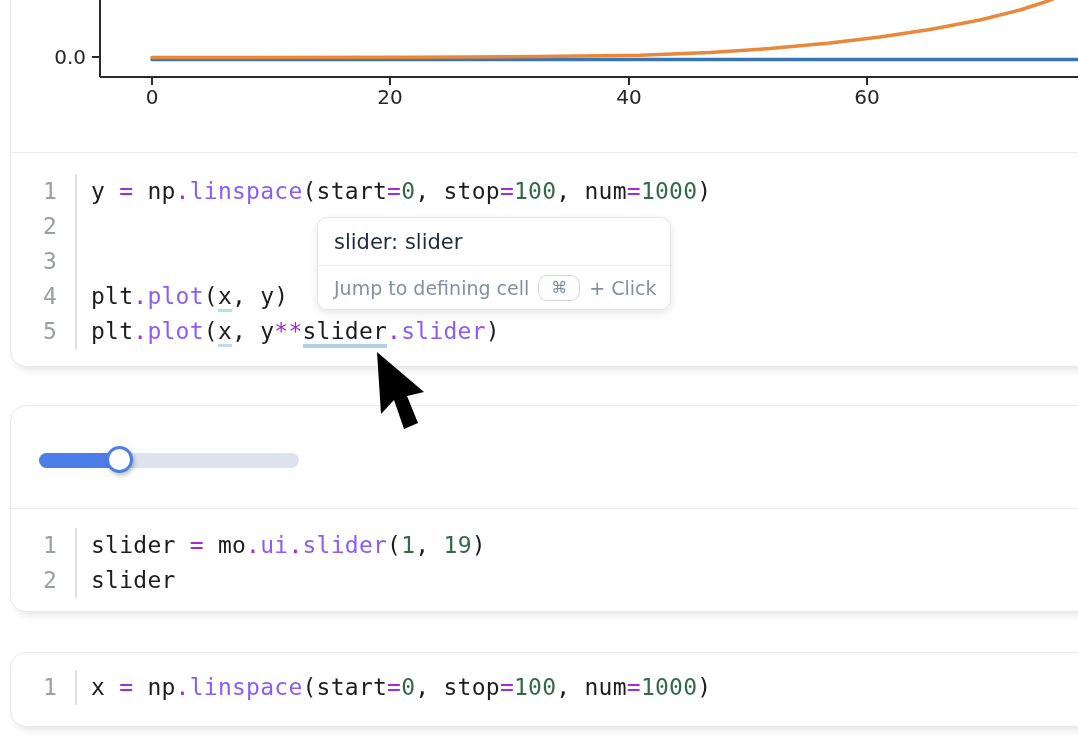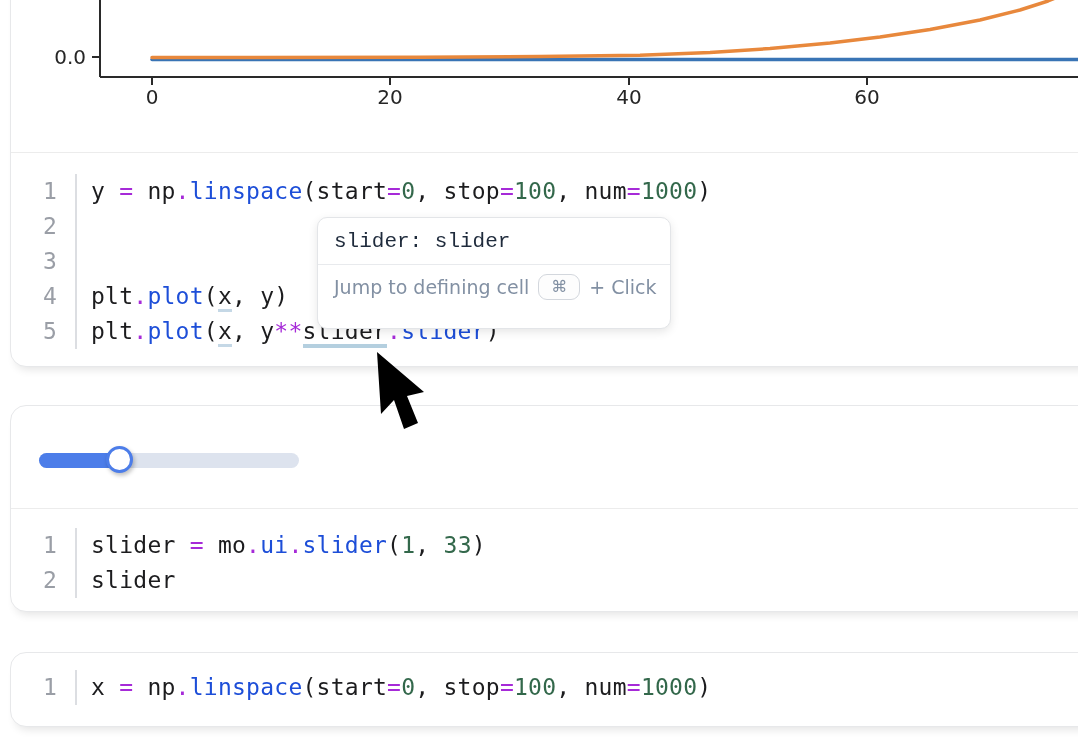--- a/index.html
+++ b/index.html
@@ -32,21 +32,21 @@
   #cell-x .code-block{top:0;padding-top:17px;}
   .gutter{
     height:35px;line-height:35px;text-align:right;padding-right:18px;
     color:#9a9ea6;box-sizing:border-box;
   }
   .codecol{
     height:35px;line-height:35px;border-left:2px solid #dcdee2;
     padding-left:14px;white-space:pre;color:#1c1c1e;
   }
   .tk-o{color:#a62ad8;}
-  .tk-f{color:#1d4ed8;}
+  .tk-f{color:#8b5cf6;}
   .tk-n{color:#33684b;}
   .tk-t{color:#1c1c1e;}
   .tk-u{border-bottom:3px solid #c5d8e6;}
   .tk-s{border-bottom:4px solid #b4cfdf;}
   
   #chart-svg{position:absolute;left:0;top:0;z-index:2;pointer-events:none;}
   
   .slider-track{
     position:absolute;left:28px;top:47px;width:260px;height:15px;
     border-radius:8px;background:#dde3ee;
@@ -63,24 +63,24 @@
   }
   
   .tooltip{
     position:absolute;left:317px;top:217px;z-index:10;
     width:max-content;min-width:350px;background:#fff;
     border:1px solid #e3e5e8;border-radius:10px;
     box-shadow:0 3px 10px rgba(0,0,0,.10);
   }
   .tt-title{
     padding:12px 16px 11px 16px;font-size:21px;color:#1f2b3c;
-    border-bottom:1px solid #e8eaed;white-space:nowrap;font-family:Liberation Mono, monospace;
+    border-bottom:1px solid #e8eaed;white-space:nowrap;
   }
   .tt-row{
-    padding:9px 14px 28px 16px;font-size:19px;color:#8290a3;
+    padding:9px 14px 8px 16px;font-size:19px;color:#8290a3;
     display:flex;align-items:center;gap:9px;white-space:nowrap;
   }
   .kbd{
     display:inline-block;font-size:16px;line-height:22px;color:#8290a3;
     border:1.5px solid #d3d7dd;border-radius:9px;padding:1px 12px;background:#fdfdfd;
   }
   
   #cursor{position:absolute;left:0;top:0;z-index:11;pointer-events:none;}
 </style>
 </head>
@@ -120,21 +120,21 @@
   </svg>
 
 <div class="cell" id="cell-slider">
   <div class="slider-track">
     <div class="slider-fill"></div>
   </div>
   <div class="slider-handle"></div>
   <div class="divider"></div>
   <div class="code-block" id="code-1">
       <div class="gutter">1</div>
-      <div class="codecol"><span class="tk-t">slider </span><span class="tk-o">=</span><span class="tk-t"> mo</span><span class="tk-o">.</span><span class="tk-f">ui</span><span class="tk-o">.</span><span class="tk-f">slider</span><span class="tk-t">(</span><span class="tk-n">1</span><span class="tk-t">, </span><span class="tk-n">33</span><span class="tk-t">)</span></div>
+      <div class="codecol"><span class="tk-t">slider </span><span class="tk-o">=</span><span class="tk-t"> mo</span><span class="tk-o">.</span><span class="tk-f">ui</span><span class="tk-o">.</span><span class="tk-f">slider</span><span class="tk-t">(</span><span class="tk-n">1</span><span class="tk-t">, </span><span class="tk-n">19</span><span class="tk-t">)</span></div>
       <div class="gutter">2</div>
       <div class="codecol"><span class="tk-t">slider</span></div>
     </div>
 </div>
 
 <div class="cell" id="cell-x">
   <div class="code-block" id="code-2">
       <div class="gutter">1</div>
       <div class="codecol"><span class="tk-t">x </span><span class="tk-o">=</span><span class="tk-t"> np</span><span class="tk-o">.</span><span class="tk-f">linspace</span><span class="tk-t">(start</span><span class="tk-o">=</span><span class="tk-n">0</span><span class="tk-t">, stop</span><span class="tk-o">=</span><span class="tk-n">100</span><span class="tk-t">, num</span><span class="tk-o">=</span><span class="tk-n">1000</span><span class="tk-t">)</span></div>
     </div>

